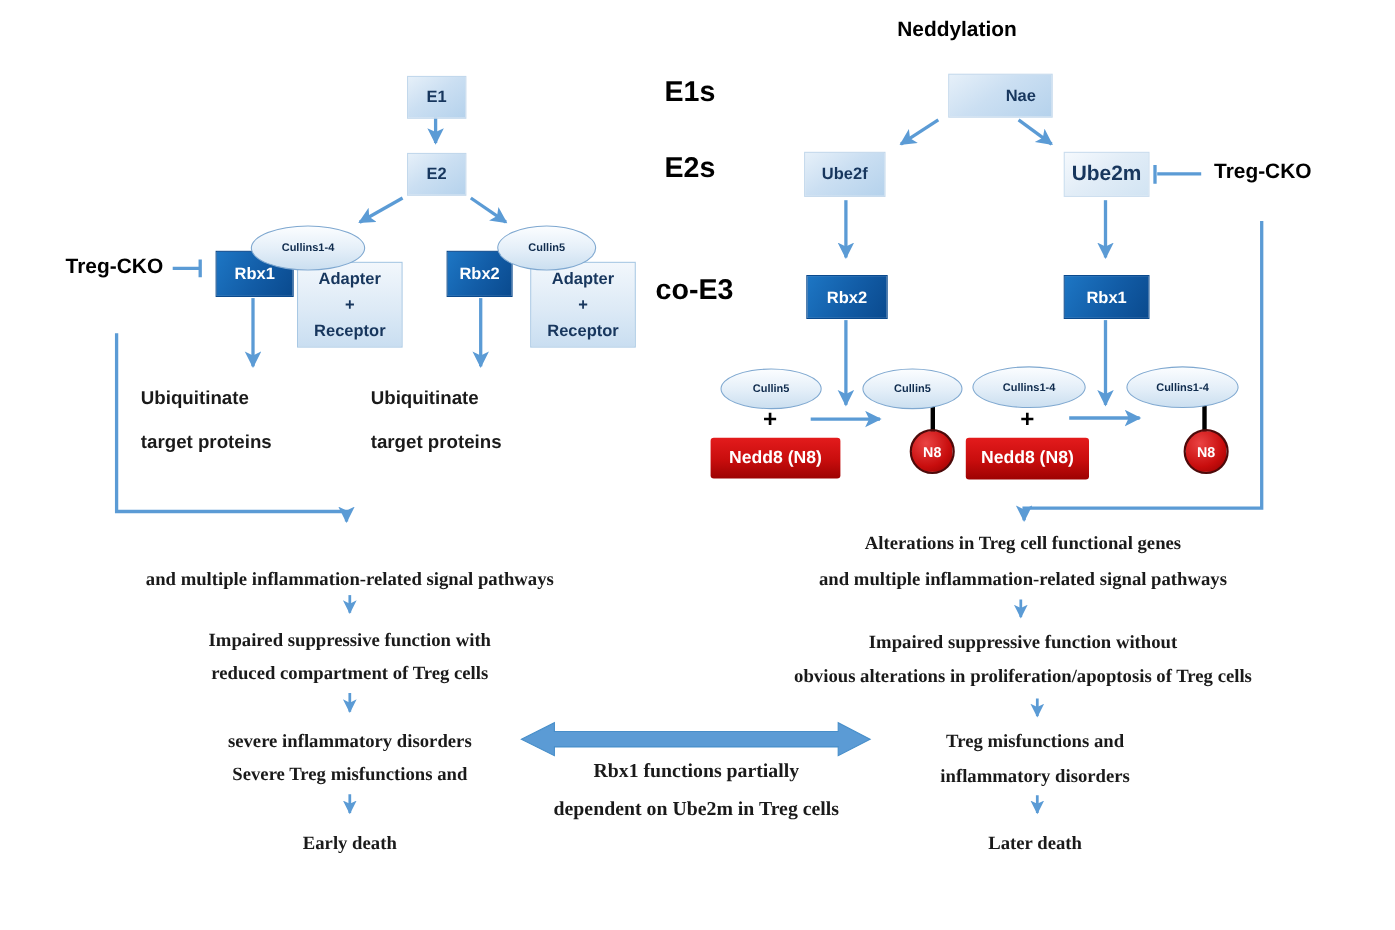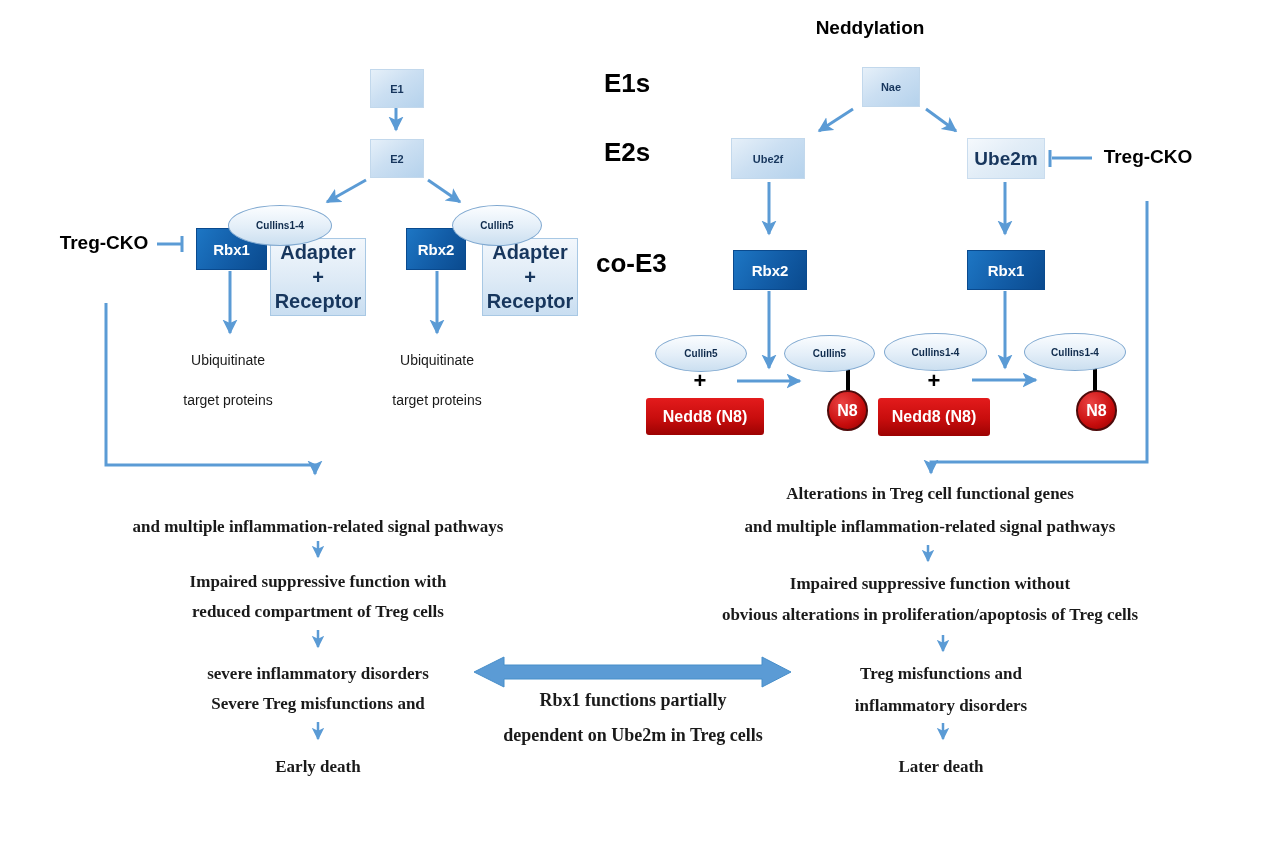--- a/index.html
+++ b/index.html
@@ -6,38 +6,38 @@
   #canvas{position:relative;width:1268px;height:845px;background:#ffffff;overflow:hidden;
           font-family:"Liberation Sans",sans-serif;}
   .abs{position:absolute;}
   .center{display:flex;align-items:center;justify-content:center;text-align:center;}
 
   .diagram-title{font-size:19px;font-weight:bold;color:#000;}
   .row-label{font-size:26px;font-weight:bold;color:#000;}
   .treg-label{font-size:19px;font-weight:bold;color:#000;}
 
   .box-light{background:linear-gradient(145deg,#e6f0f9 0%,#cbdff2 45%,#b5d2ec 100%);
-             border:1px solid #c2d8ec;color:#17365D;font-weight:bold;font-size:11px;z-index:2;}
+             border:1px solid #c2d8ec;color:#17365D;font-weight:bold;font-size:15px;z-index:2;}
   .box-pale{background:linear-gradient(145deg,#f5f9fd 0%,#e2edf7 45%,#d2e4f3 100%);
             border:1px solid #c9dcee;color:#17365D;font-weight:bold;font-size:19px;z-index:2;}
   .box-dark{background:linear-gradient(120deg,#1d76c4 0%,#125ca6 55%,#0a4a8e 100%);
             color:#ffffff;font-weight:bold;font-size:15px;z-index:2;border:1px solid #0a4a8e;}
   .adapter-box{background:linear-gradient(180deg,#f2f7fc 0%,#ddeaf6 55%,#c9def1 100%);
-               border:1.5px solid #a8c8e4;color:#17365D;font-weight:bold;font-size:20px;
+               border:1.5px solid #a8c8e4;color:#17365D;font-weight:bold;font-size:15px;
                display:flex;flex-direction:column;align-items:center;justify-content:space-evenly;z-index:2;}
   .ellipse{border-radius:50%;
            background:linear-gradient(180deg,#fbfdff 0%,#e3eef8 55%,#cbdff0 100%);
            border:1.5px solid #7fa8d0;color:#0f2b4d;font-weight:bold;font-size:10px;z-index:3;}
   .red-box{background:linear-gradient(180deg,#e31b1c 0%,#c80d0d 55%,#9d0202 100%);
            border-radius:3px;color:#ffffff;font-weight:bold;font-size:16px;z-index:2;}
   .n8-circle{border-radius:50%;
              background:radial-gradient(circle at 35% 30%,#ea4343 0%,#c80d0d 60%,#8f0000 100%);
-             border:2.5px solid #4d0a0a;color:#ffffff;font-weight:bold;font-size:16px;z-index:4;text-align:right;}
+             border:2.5px solid #4d0a0a;color:#ffffff;font-weight:bold;font-size:13px;z-index:4;text-align:right;}
   .plus-sign{font-size:22px;font-weight:bold;color:#000;z-index:3;}
-  .outcome-text{font-size:14px;font-weight:normal;color:#1a1a1a;text-align:center;}
+  .outcome-text{font-size:17px;font-weight:bold;color:#1a1a1a;}
   .flow-text{font-family:"Liberation Serif",serif;font-size:17px;font-weight:bold;color:#1a1a1a;text-align:center;}
   .note-text{font-family:"Liberation Serif",serif;font-size:18px;font-weight:bold;color:#1a1a1a;text-align:center;}
   svg{position:absolute;left:0;top:0;z-index:1;pointer-events:none;}
 </style>
 </head>
 <body>
 
 <div id="canvas">
 
   <svg width="1268" height="845" viewBox="0 0 1268 845">
@@ -117,21 +117,21 @@
   <div class="abs flow-text" style="left:58px;top:662px;width:520px;margin-top:32px;">Severe Treg misfunctions and</div>
   <div class="abs flow-text" style="left:58px;top:664px;width:520px;">severe inflammatory disorders</div>
   <div class="abs flow-text" style="left:58px;top:757px;width:520px;">Early death</div>
 
   <div class="abs diagram-title center" style="left:770px;top:16px;width:200px;height:24px;">Neddylation</div>
 
   <div class="abs row-label" style="left:604px;top:68px;">E1s</div>
   <div class="abs row-label" style="left:604px;top:137px;">E2s</div>
   <div class="abs row-label" style="left:596px;top:248px;">co-E3</div>
 
-  <div class="abs box-light center" style="left:862px;top:67px;width:56px;height:38px;">Nae</div>
+  <div class="abs box-light center" style="left:862px;top:67px;width:56px;height:38px;padding-left:37px;">Nae</div>
   <div class="abs box-light center" style="left:731px;top:138px;width:72px;height:39px;">Ube2f</div>
   <div class="abs box-pale center" style="left:967px;top:138px;width:76px;height:39px;">Ube2m</div>
 
   <div class="abs treg-label center" style="left:1094px;top:146px;width:108px;height:22px;">Treg-CKO</div>
 
   <div class="abs box-dark center" style="left:733px;top:250px;width:72px;height:38px;">Rbx2</div>
   <div class="abs box-dark center" style="left:967px;top:250px;width:76px;height:38px;">Rbx1</div>
 
   <div class="abs ellipse center" style="left:655px;top:335px;width:90px;height:35px;">Cullin5</div>
   <div class="abs plus-sign center" style="left:685px;top:368px;width:30px;height:26px;">+</div>

